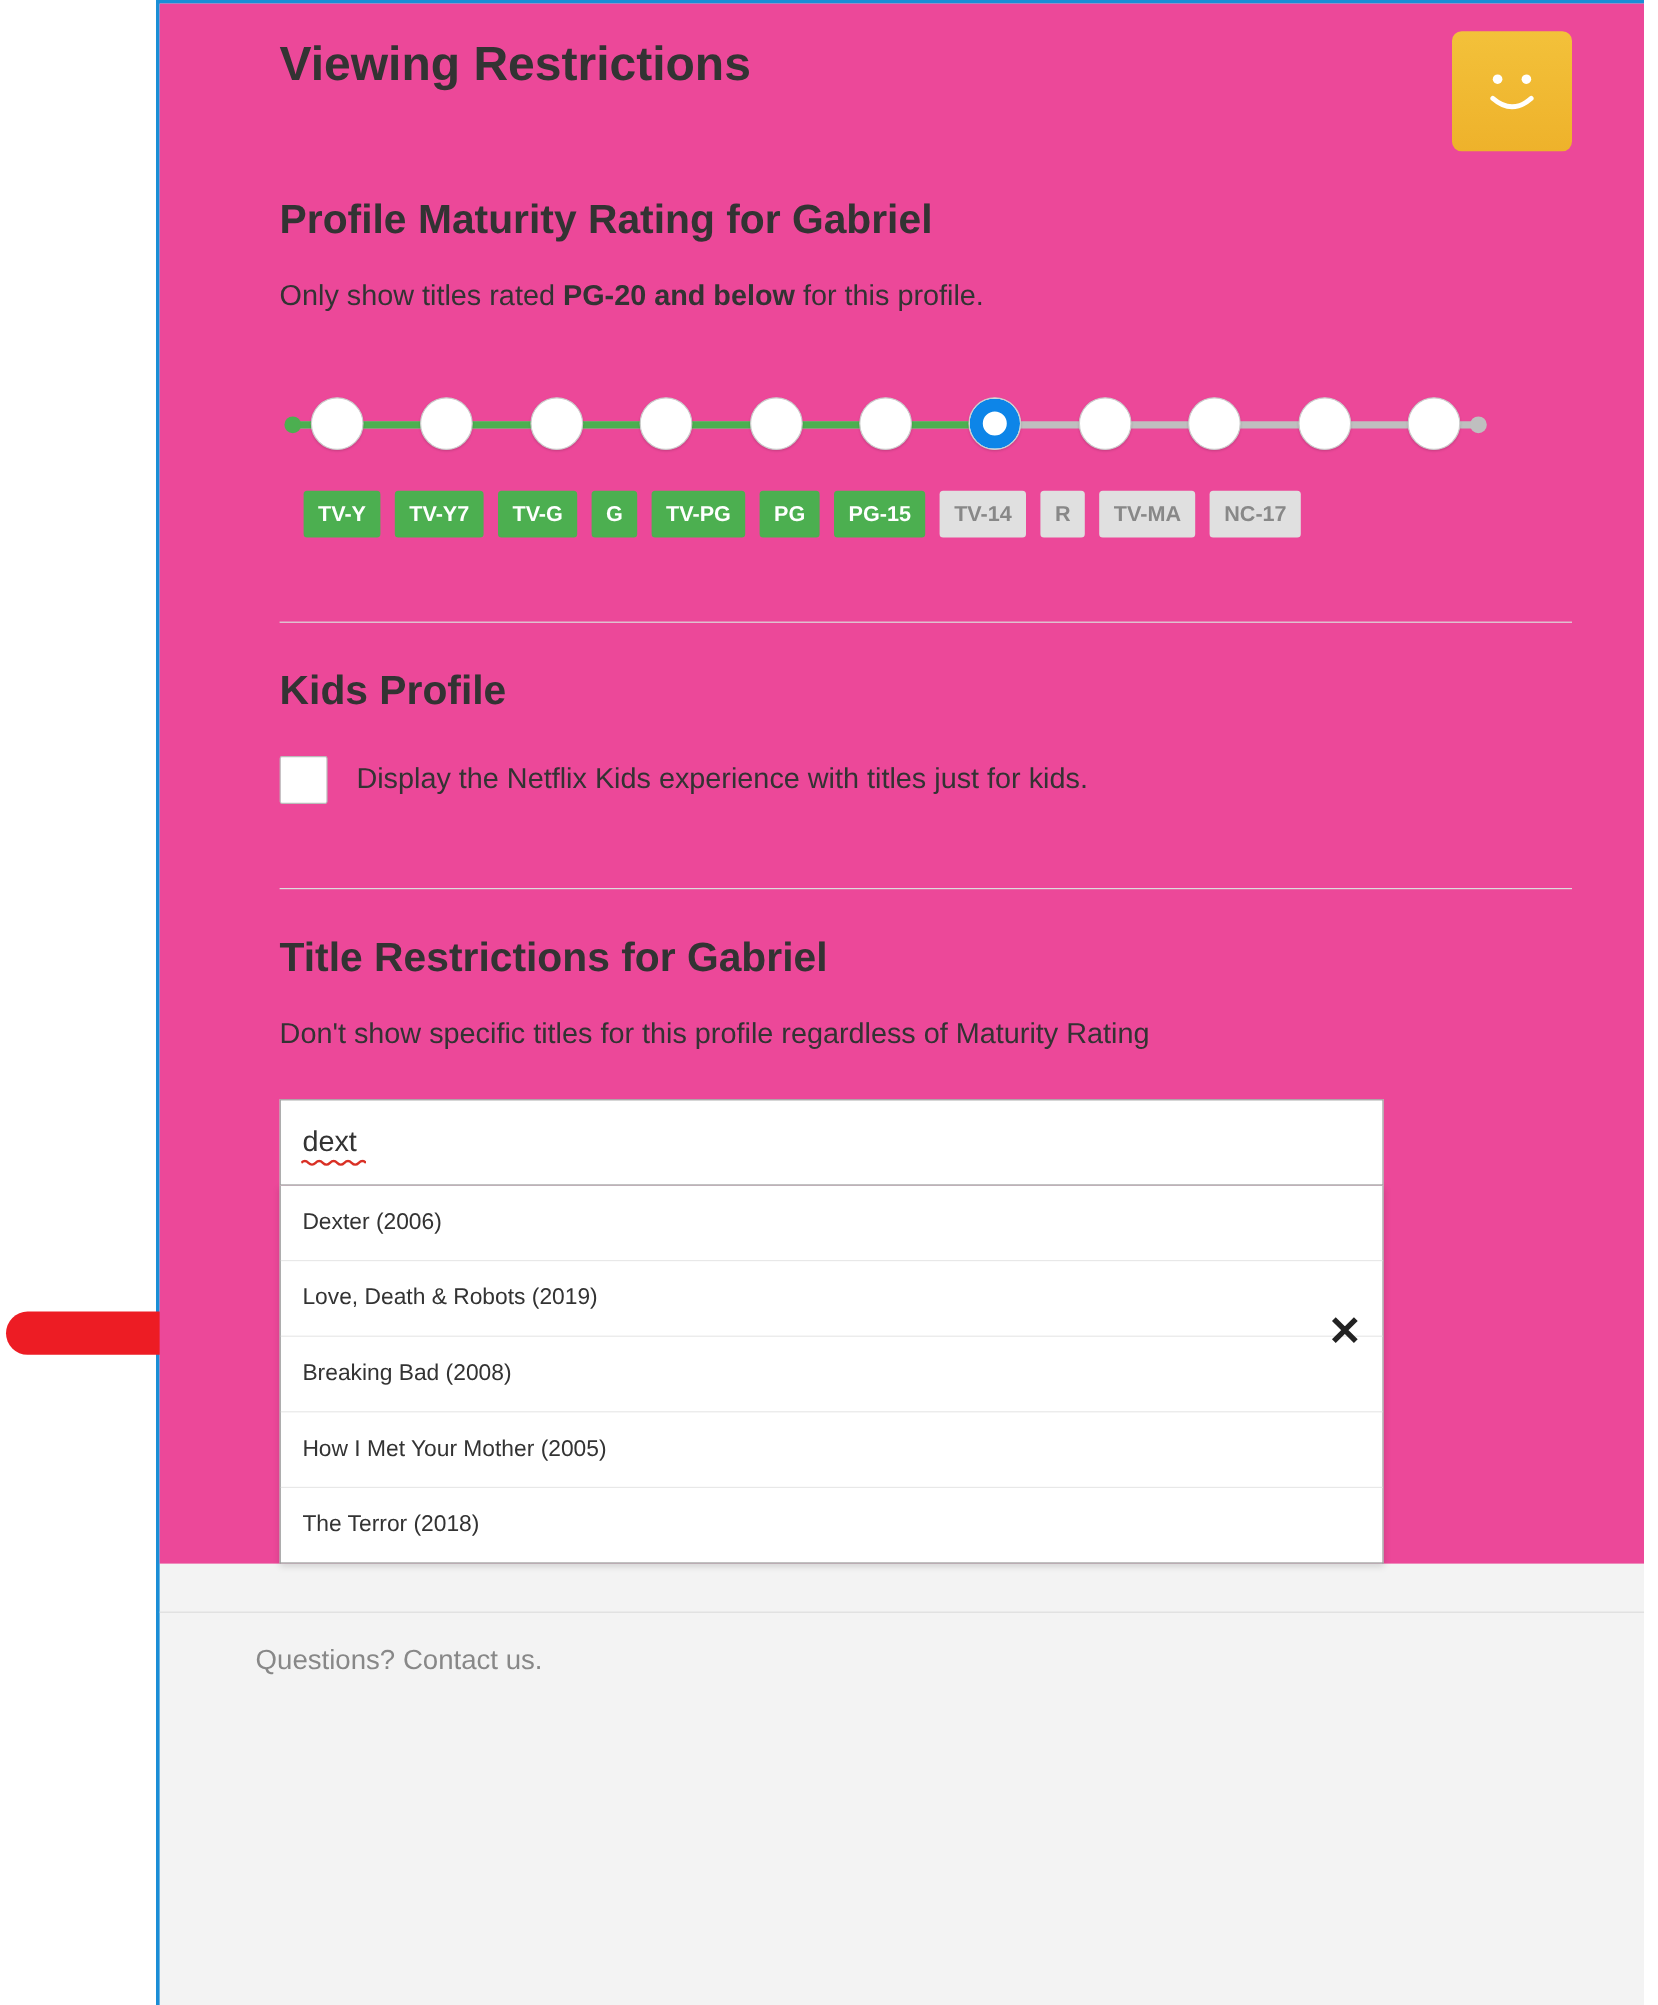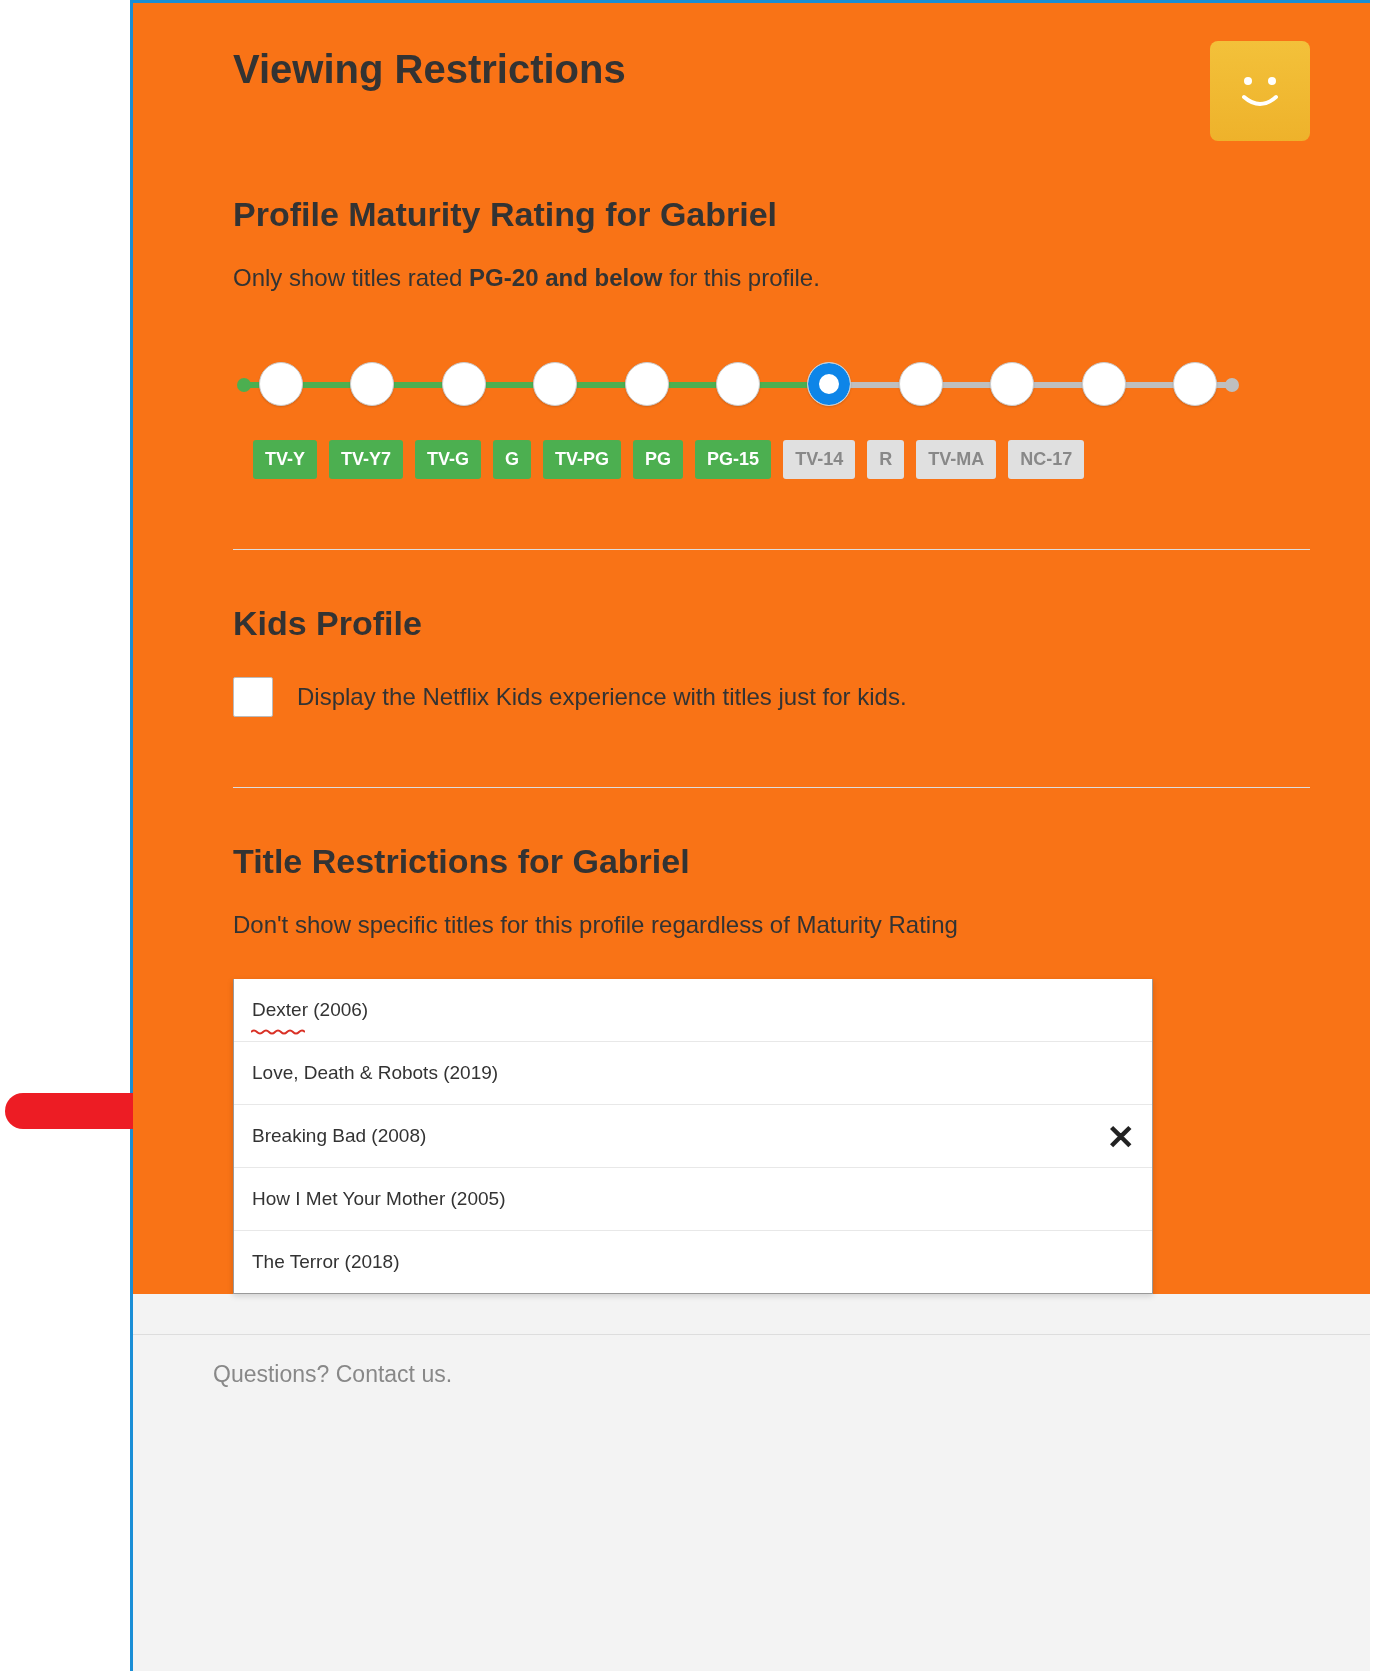--- a/index.html
+++ b/index.html
@@ -13,22 +13,22 @@
     margin-left: 130px;
     width: 1240px;
     border-left: 3px solid #1a8ed6;
     border-top: 3px solid #1a8ed6;
     background: #f3f3f3;
     position: relative;
     min-height: 1671px;
     padding: 0;
   }
   .card {
-    background: #f97316;
-    padding: 34px 60px 0 100px;
+    background: #ec4899;
+    padding: 19px 60px 0 100px;
     position: relative;
   }
   .header-row {
     display: flex;
     justify-content: space-between;
     align-items: flex-start;
   }
   .page-title {
     font-size: 40px;
     font-weight: 700;
@@ -43,21 +43,21 @@
     display:flex;
     align-items:center;
     justify-content:center;
     margin-top:4px;
   }
   .smile-box svg { width: 60px; height: 60px; }
   .section-title {
     font-size: 34px;
     font-weight: 700;
     color: #333;
-    margin-top: 54px;
+    margin-top: 38px;
   }
   .subtext {
     font-size: 24px;
     color: #333;
     margin-top: 30px;
   }
   .subtext b { font-weight:700; }
 
   
   .slider-area { margin-top: 70px; position: relative; height: 44px; width: 1010px; }
@@ -209,20 +209,21 @@
       <div class="checkbox"></div>
       <div class="kids-label">Display the Netflix Kids experience with titles just for kids.</div>
     </div>
 
     <hr class="divider">
 
     <h2 class="section-title">Title Restrictions for Gabriel</h2>
     <p class="subtext">Don't show specific titles for this profile regardless of Maturity Rating</p>
 
     <div class="search-wrapper">
+      <input class="search-box" id="title-search" type="text" value="dext" style="">
       <svg class="squiggle" width="54" height="6">
         <path d="M0 3 Q3 0 6 3 T12 3 T18 3 T24 3 T30 3 T36 3 T42 3 T48 3 T54 3" stroke="#d93025" stroke-width="2" fill="none"></path>
       </svg>
       <span class="clear-x">✕</span>
 
       <div class="dropdown" id="suggestions">
           <div class="dropdown-item">Dexter (2006)</div>
           <div class="dropdown-item">Love, Death &amp; Robots (2019)</div>
           <div class="dropdown-item">Breaking Bad (2008)</div>
           <div class="dropdown-item">How I Met Your Mother (2005)</div>

